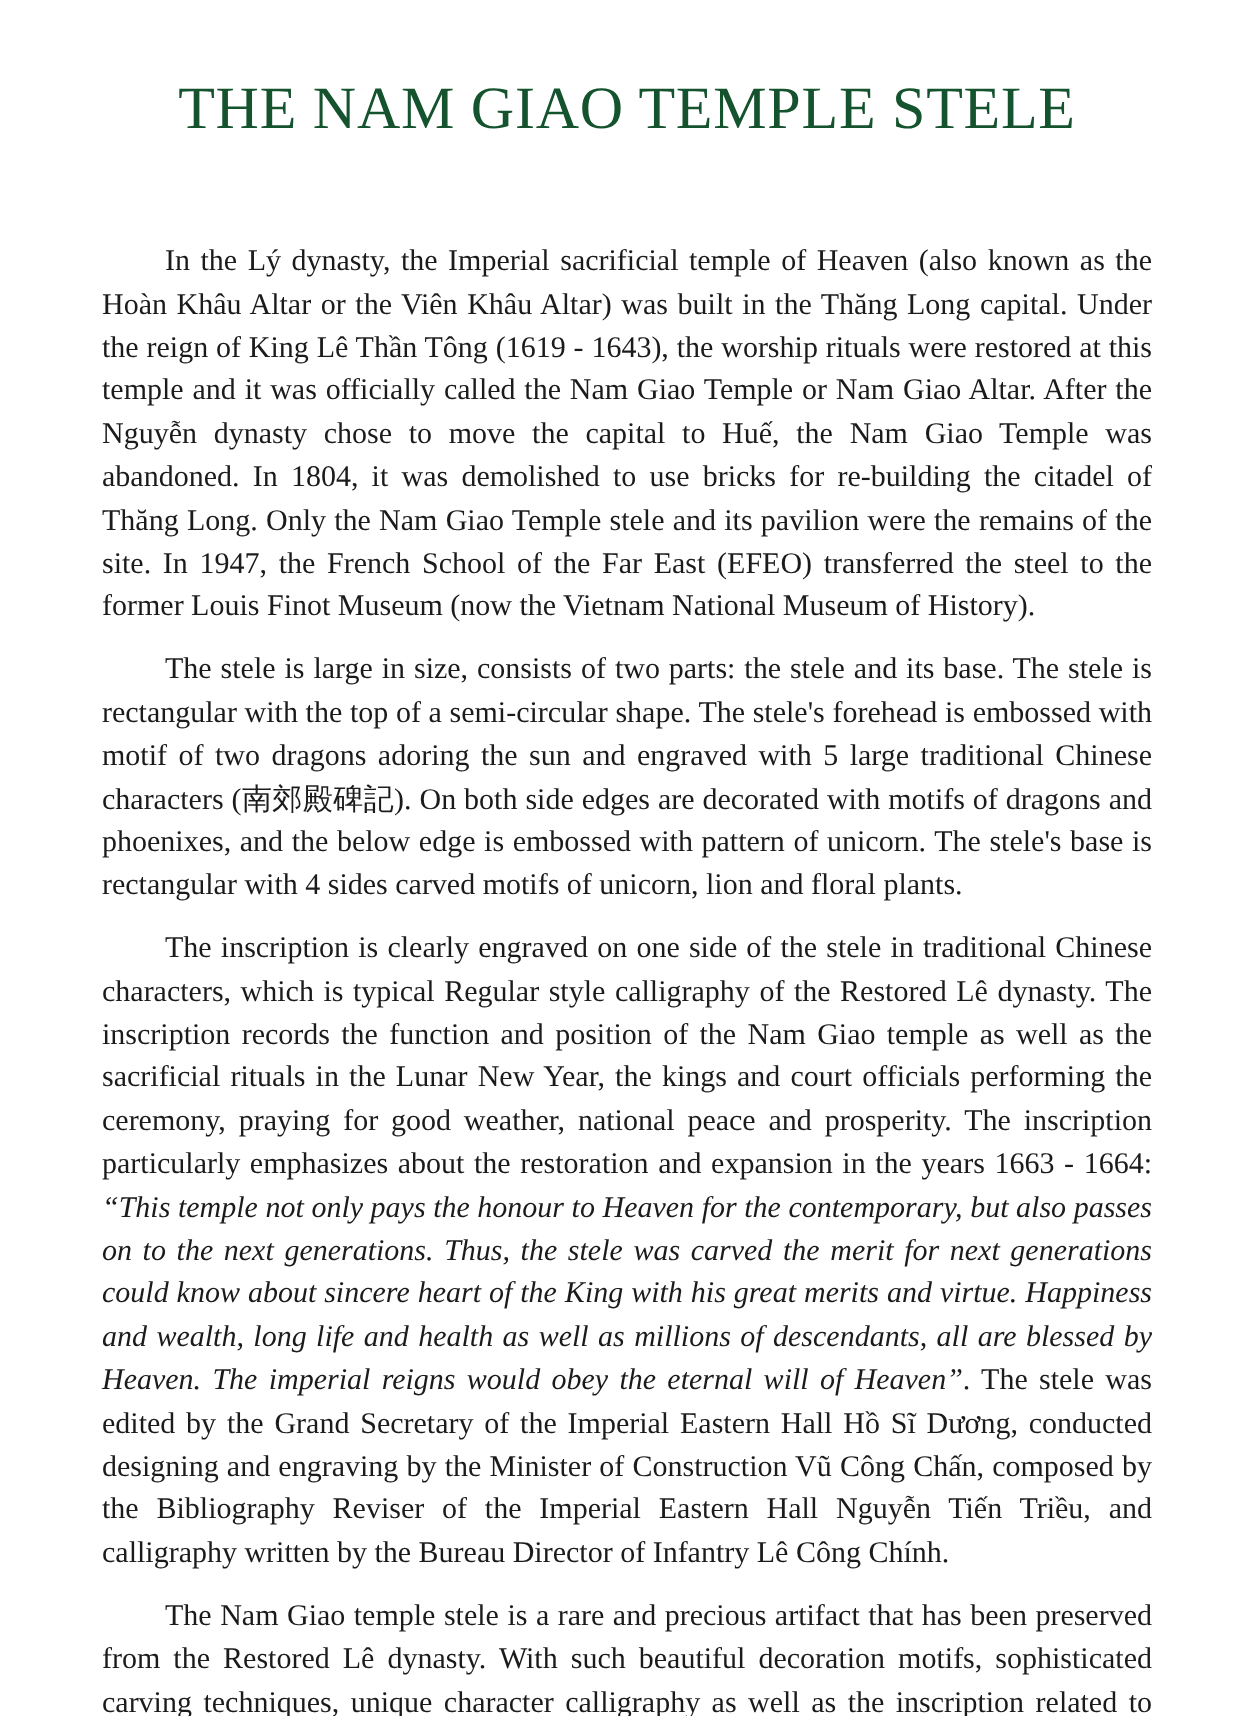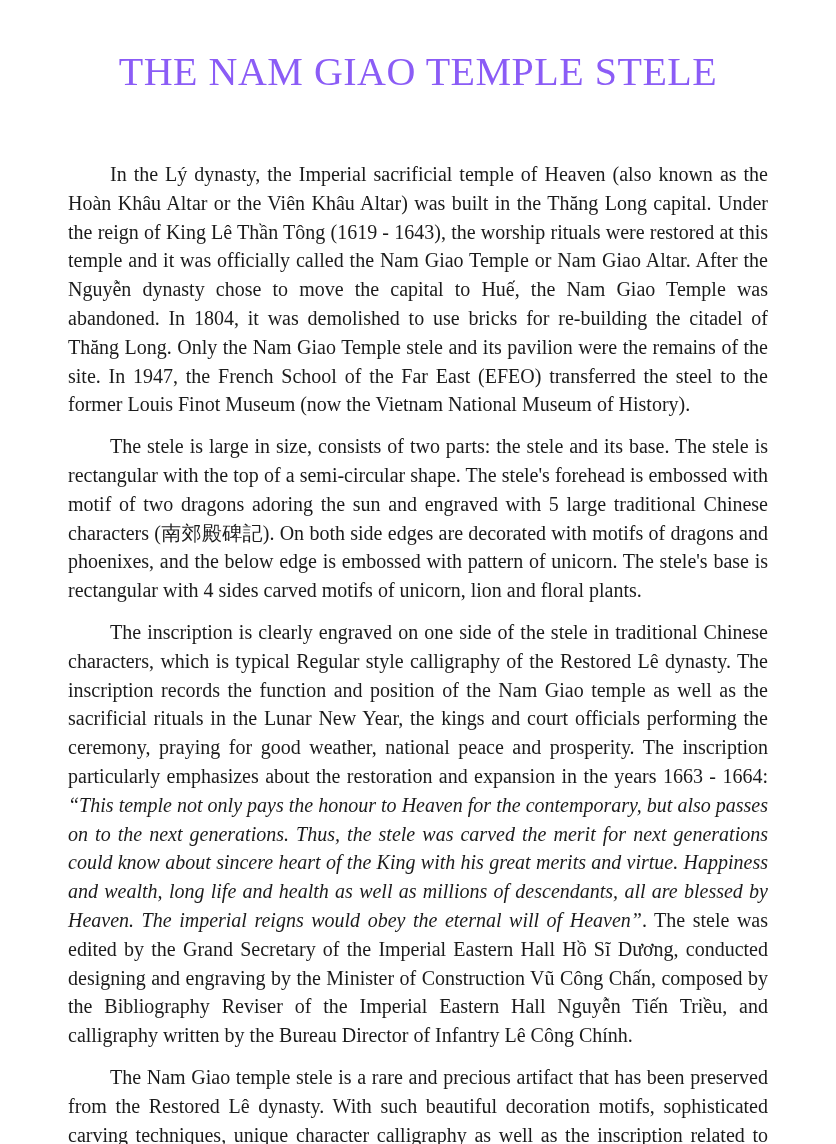--- a/index.html
+++ b/index.html
@@ -40,21 +40,21 @@
     margin: 0 0 13px 0;
     text-indent: 42px;
   }
   .content em {
   }
 </style>
 </head>
 <body>
 
 <main class="page">
-  <h1 class="page-title" style="color: #8b5cf6;">THE NAM GIAO TEMPLE STELE</h1>
+  <h1 class="page-title" style="color: #14532d;">THE NAM GIAO TEMPLE STELE</h1>
 
   <section class="content" style="color: rgb(27, 27, 27);">
     <p>In the Lý dynasty, the Imperial sacrificial temple of Heaven (also known as the Hoàn Khâu Altar or the Viên Khâu Altar) was built in the Thăng Long capital. Under the reign of King Lê Thần Tông (1619 - 1643), the worship rituals were restored at this temple and it was officially called the Nam Giao Temple or Nam Giao Altar. After the Nguyễn dynasty chose to move the capital to Huế, the Nam Giao Temple was abandoned. In 1804, it was demolished to use bricks for re-building the citadel of Thăng Long. Only the Nam Giao Temple stele and its pavilion were the remains of the site. In 1947, the French School of the Far East (EFEO) transferred the steel to the former Louis Finot Museum (now the Vietnam National Museum of History).</p>
 
     <p>The stele is large in size, consists of two parts: the stele and its base. The stele is rectangular with the top of a semi-circular shape. The stele's forehead is embossed with motif of two dragons adoring the sun and engraved with 5 large traditional Chinese characters (南郊殿碑記). On both side edges are decorated with motifs of dragons and phoenixes, and the below edge is embossed with pattern of unicorn. The stele's base is rectangular with 4 sides carved motifs of unicorn, lion and floral plants.</p>
 
     <p>
       <span>The inscription is clearly engraved on one side of the stele in traditional Chinese characters, which is typical Regular style calligraphy of the Restored Lê dynasty. The inscription records the function and position of the Nam Giao temple as well as the sacrificial rituals in the Lunar New Year, the kings and court officials performing the ceremony, praying for good weather, national peace and prosperity. The inscription particularly emphasizes about the restoration and expansion in the years 1663 - 1664: </span><em>“This temple not only pays the honour to Heaven for the contemporary, but also passes on to the next generations. Thus, the stele was carved the merit for next generations could know about sincere heart of the King with his great merits and virtue. Happiness and wealth, long life and health as well as millions of descendants, all are blessed by Heaven. The imperial reigns would obey the eternal will of Heaven”</em><span>. The stele was edited by the Grand Secretary of the Imperial Eastern Hall Hồ Sĩ Dương, conducted designing and engraving by the Minister of Construction Vũ Công Chấn, composed by the Bibliography Reviser of the Imperial Eastern Hall Nguyễn Tiến Triều, and calligraphy written by the Bureau Director of Infantry Lê Công Chính.</span>
     </p>
 

